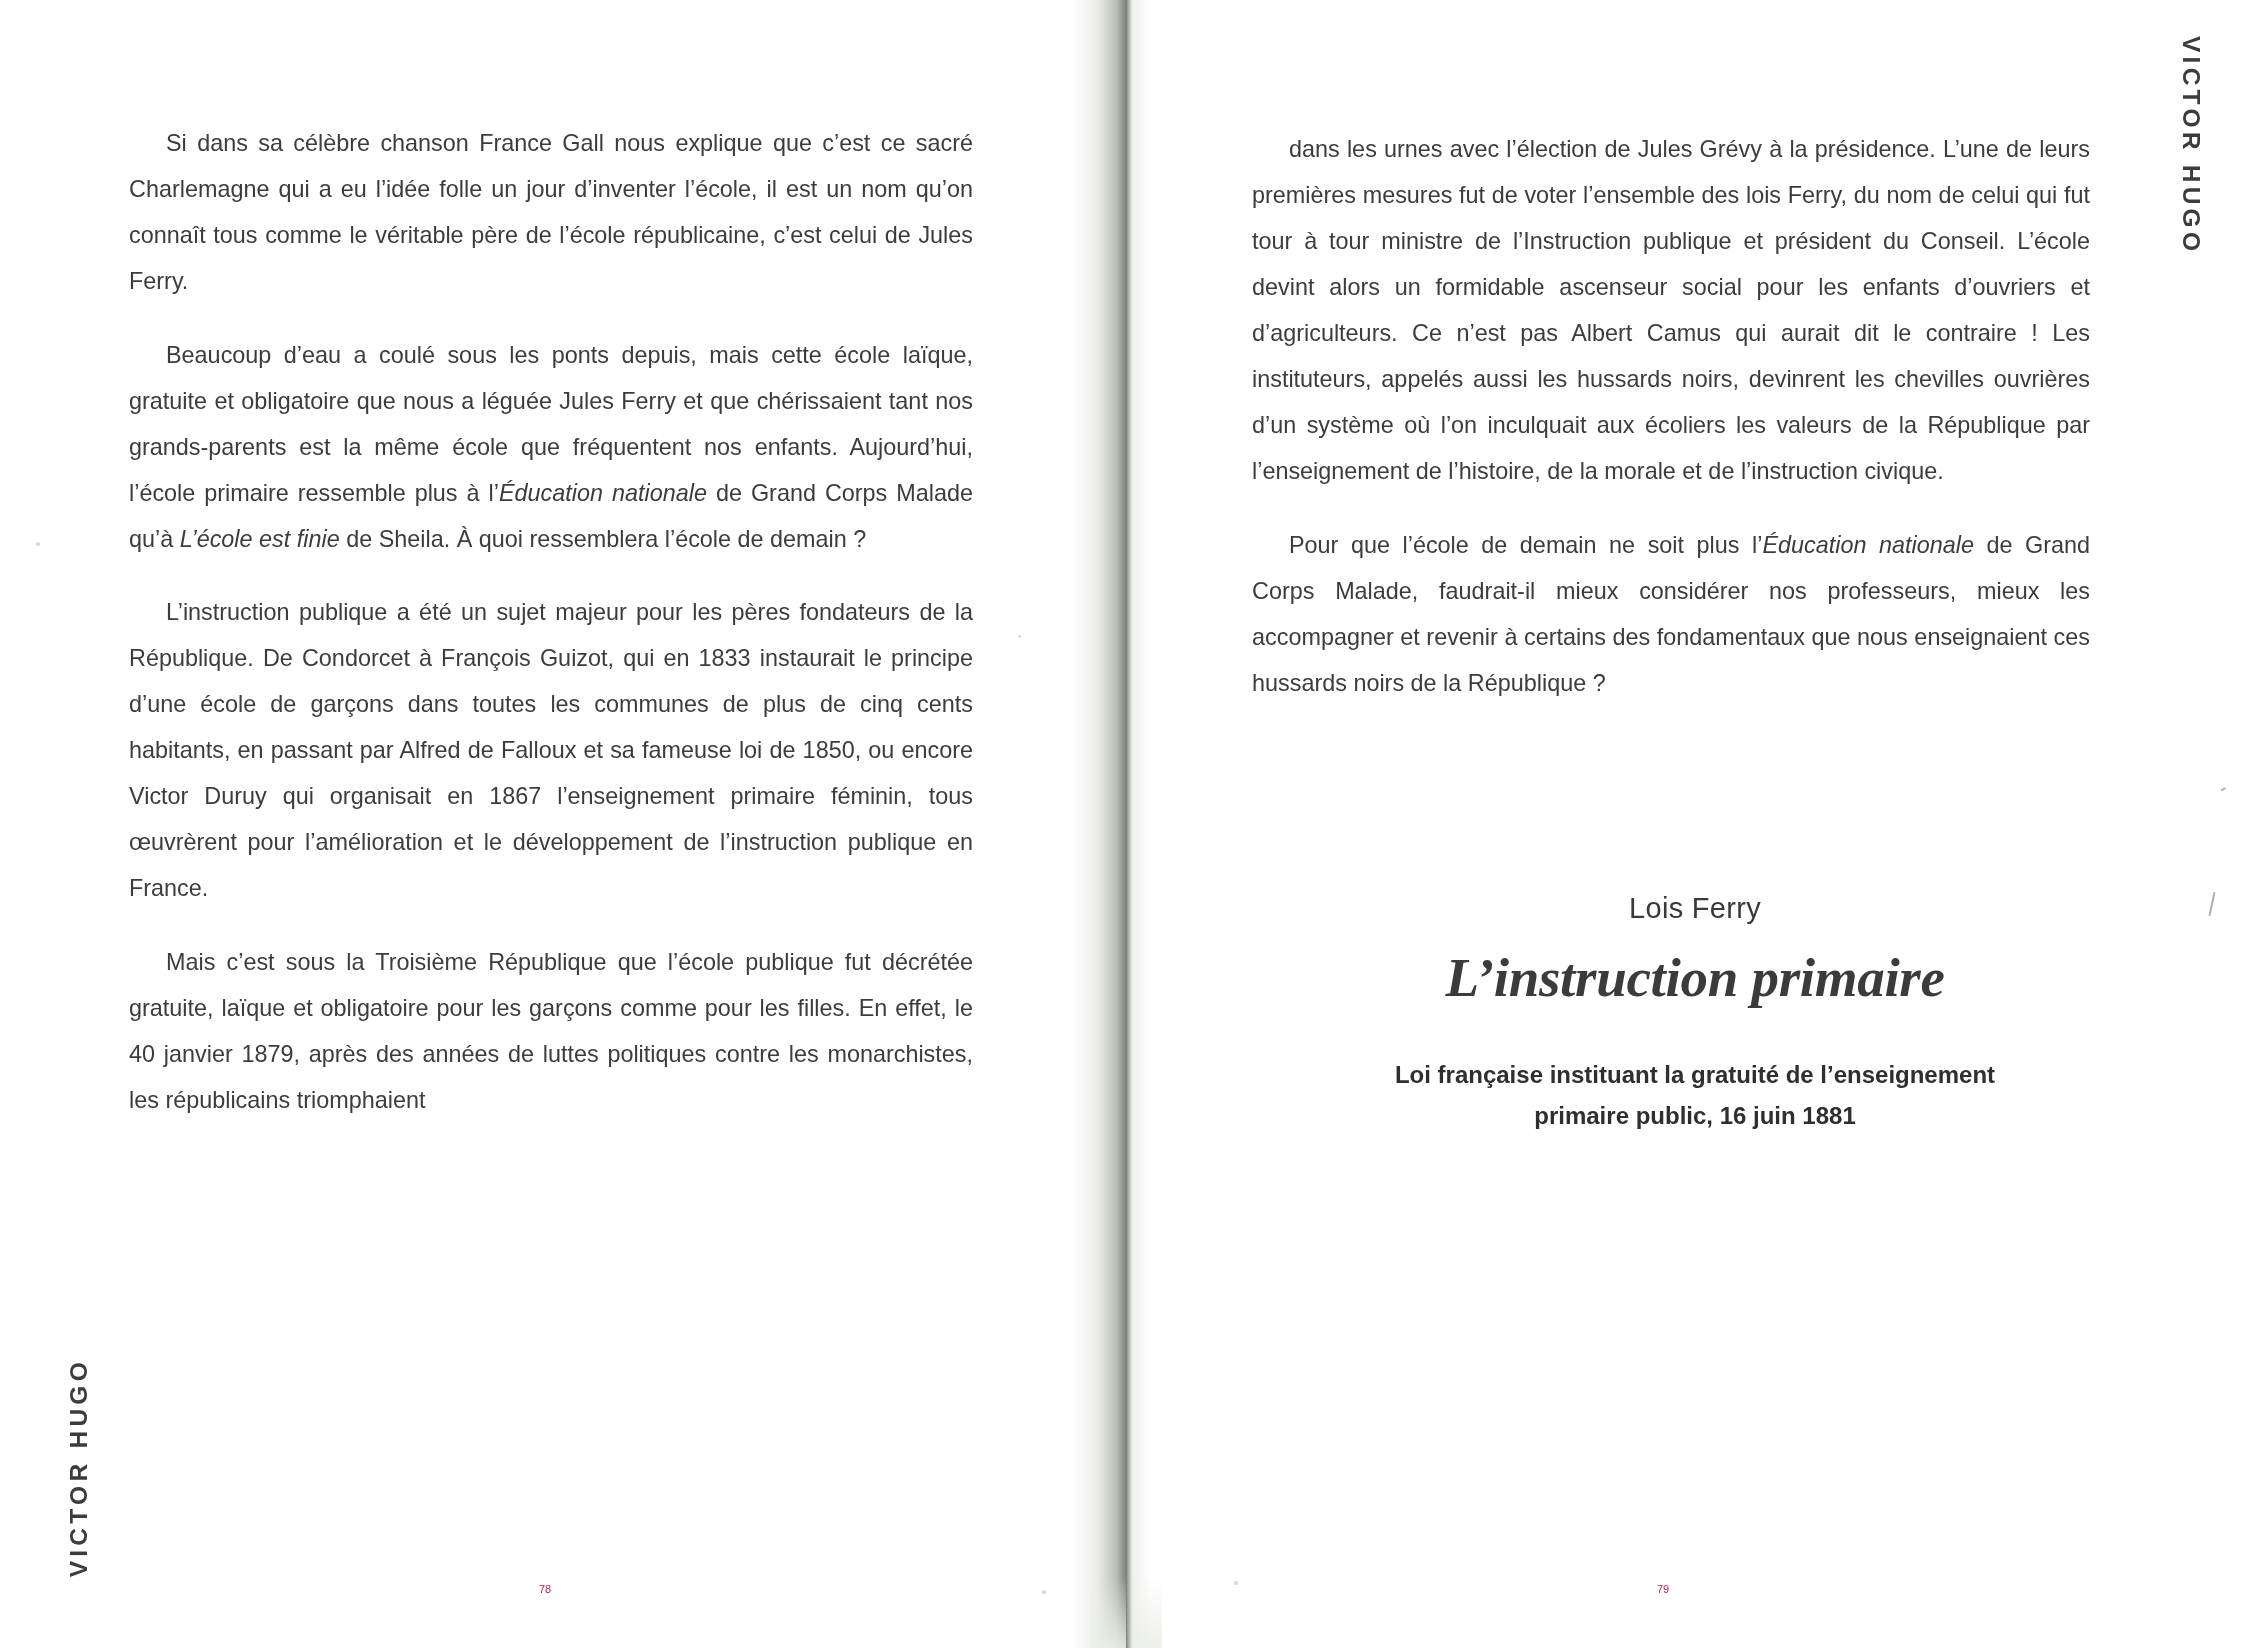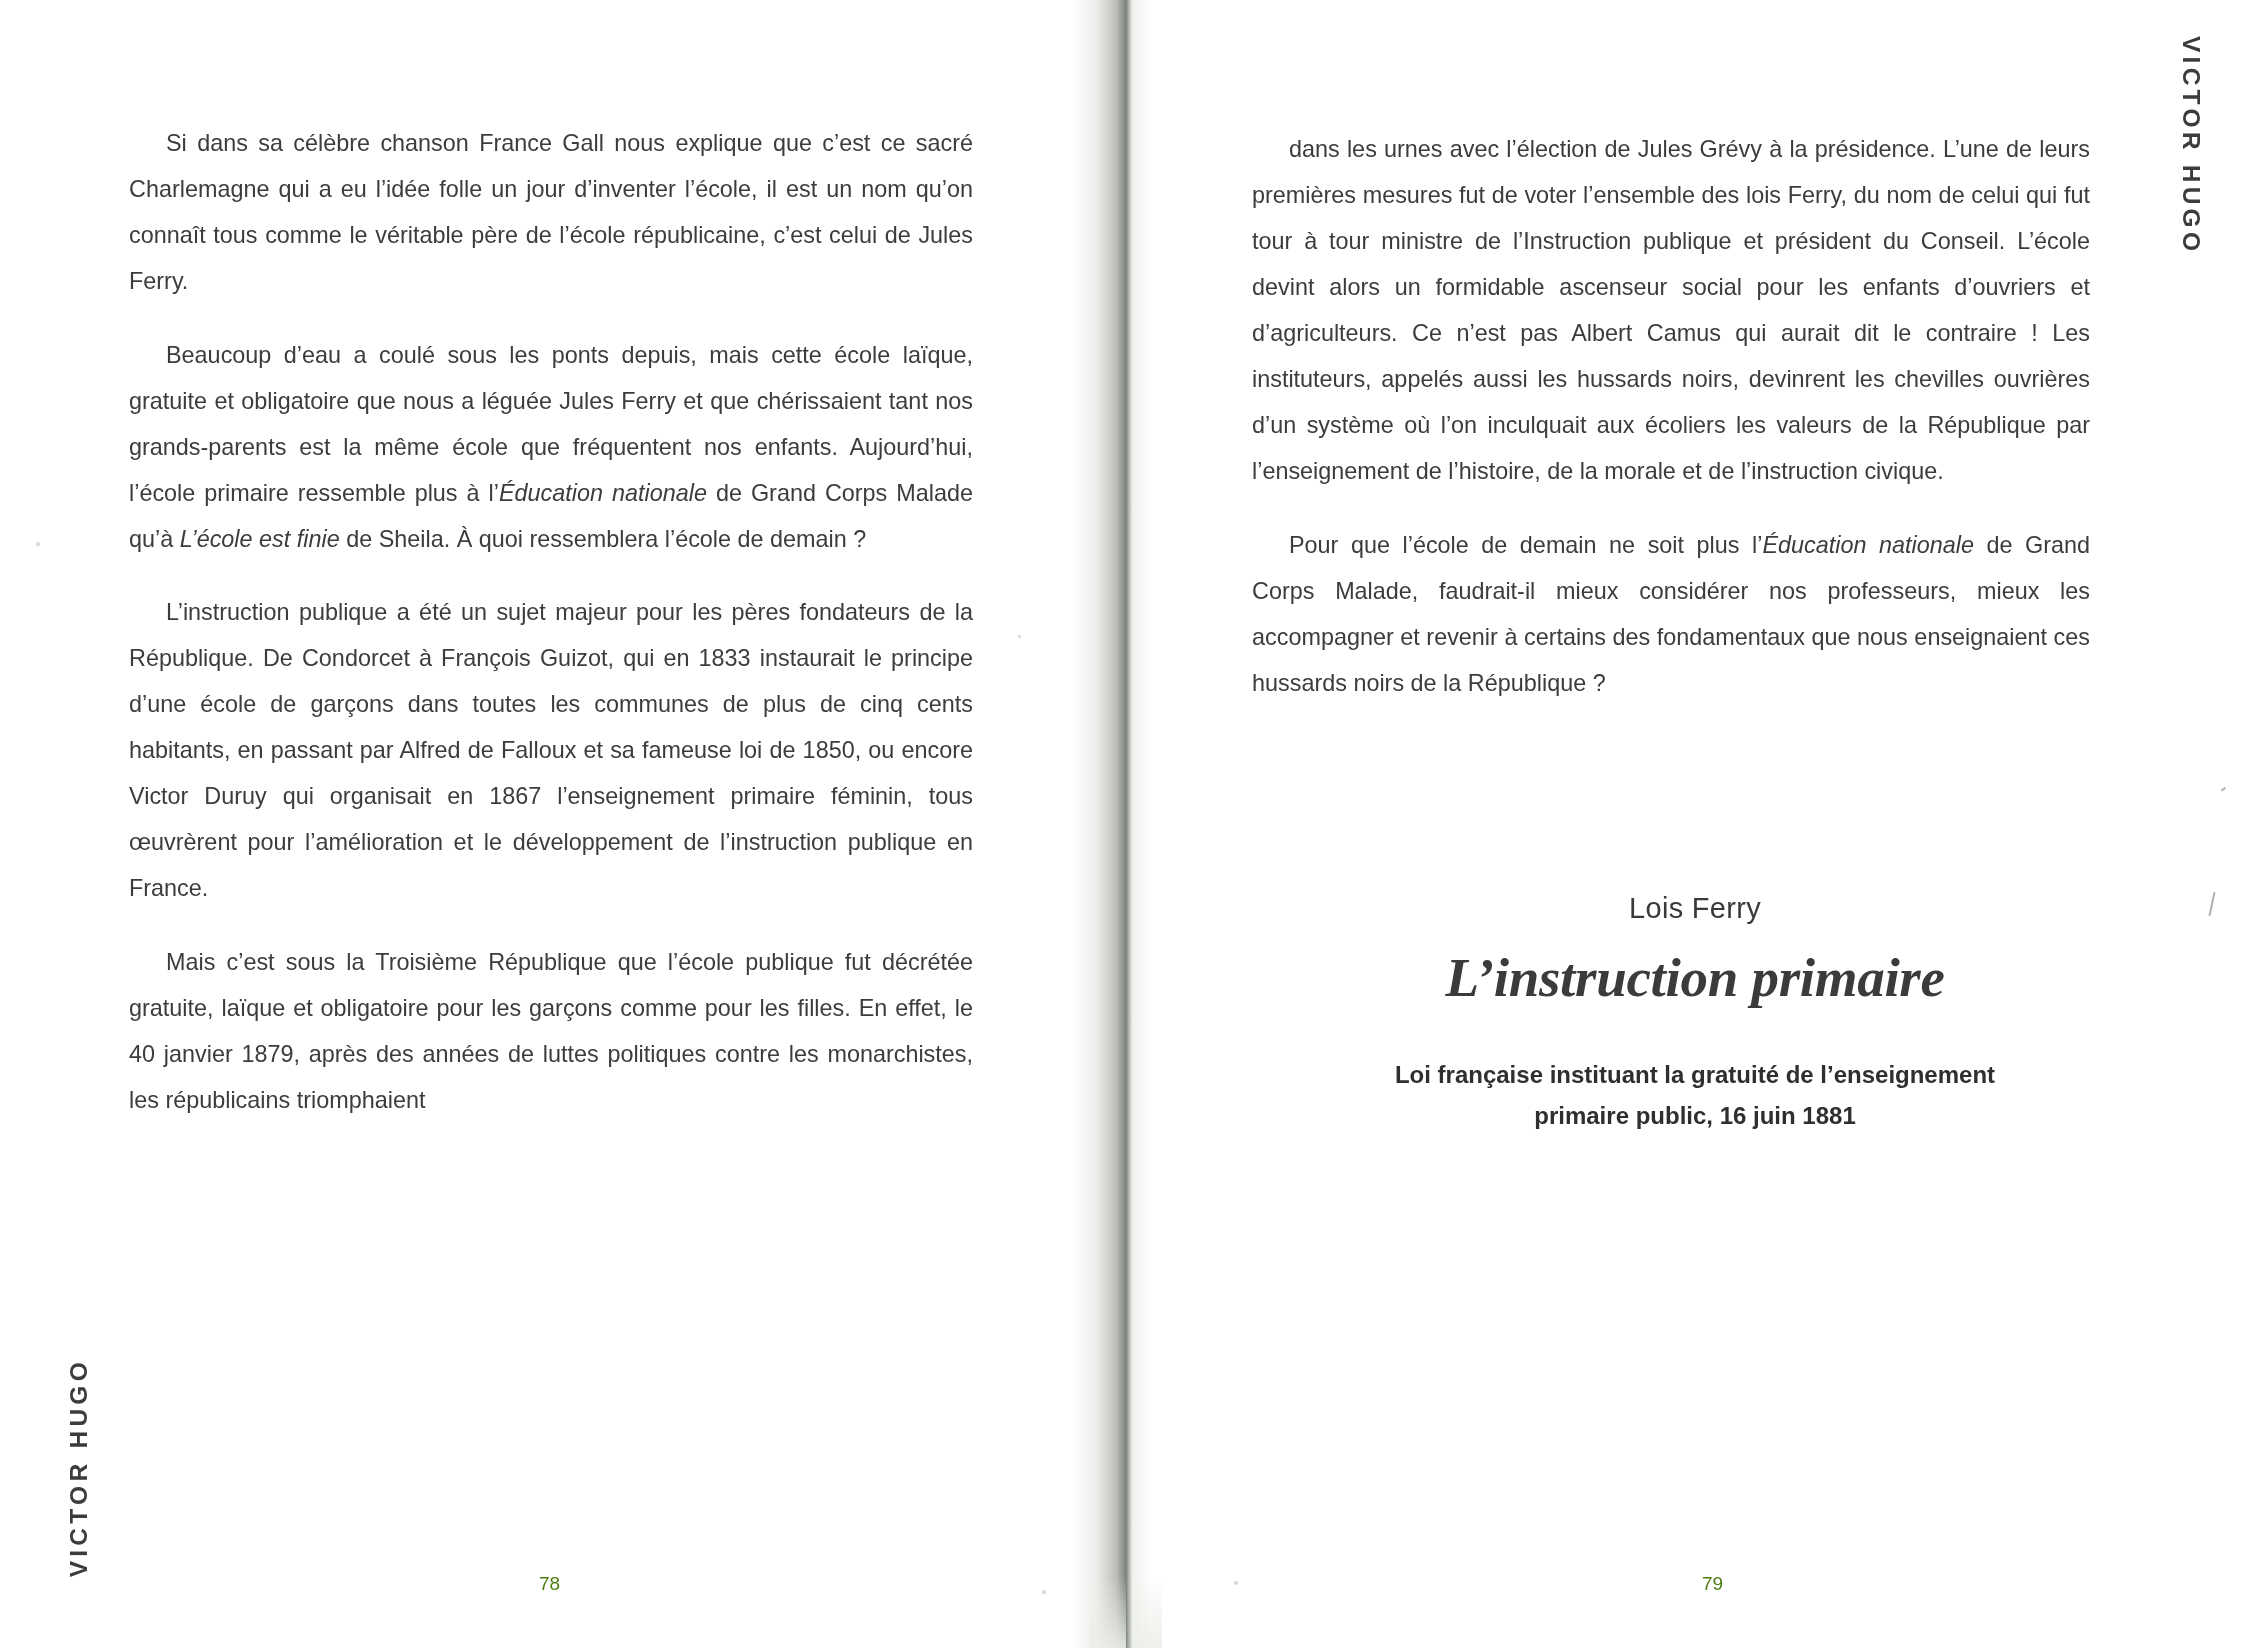--- a/index.html
+++ b/index.html
@@ -152,25 +152,25 @@
     font-size: 24px;
     font-weight: 700;
     line-height: 41px;
     color: #2f2f2f;
   }
 
   
   .folio {
     position: absolute;
     bottom: 54px;
-    font-size: 19px;
-    color: #4d7c0f;
+    font-size: 11px;
+    color: #be185d;
   }
   .folio-left  { left: 539px; }
-  .folio-right { left: 540px; }
+  .folio-right { left: 495px; }
 
   
   .speck {
     position: absolute;
     background: #c9ccc5;
     border-radius: 50%;
     opacity: .75;
   }
   .tick {
     position: absolute;

